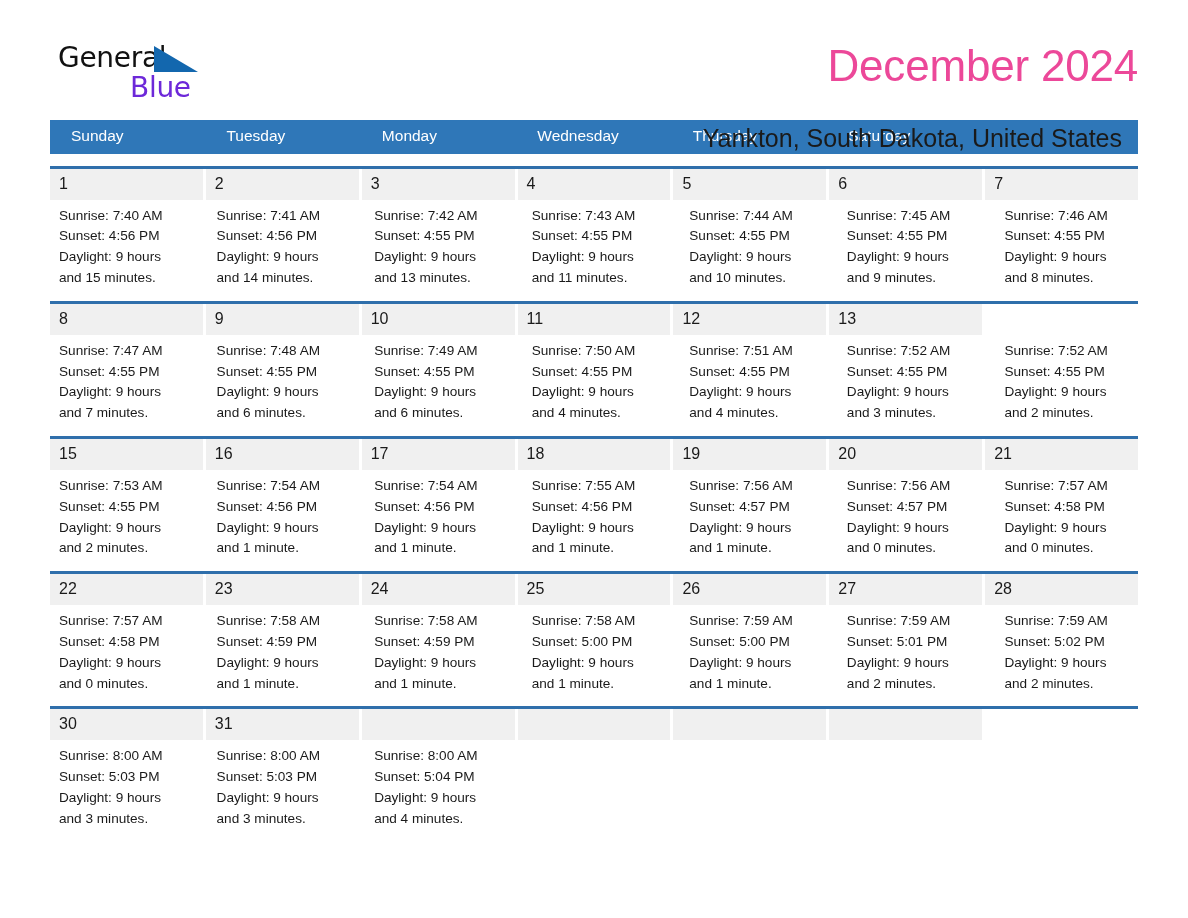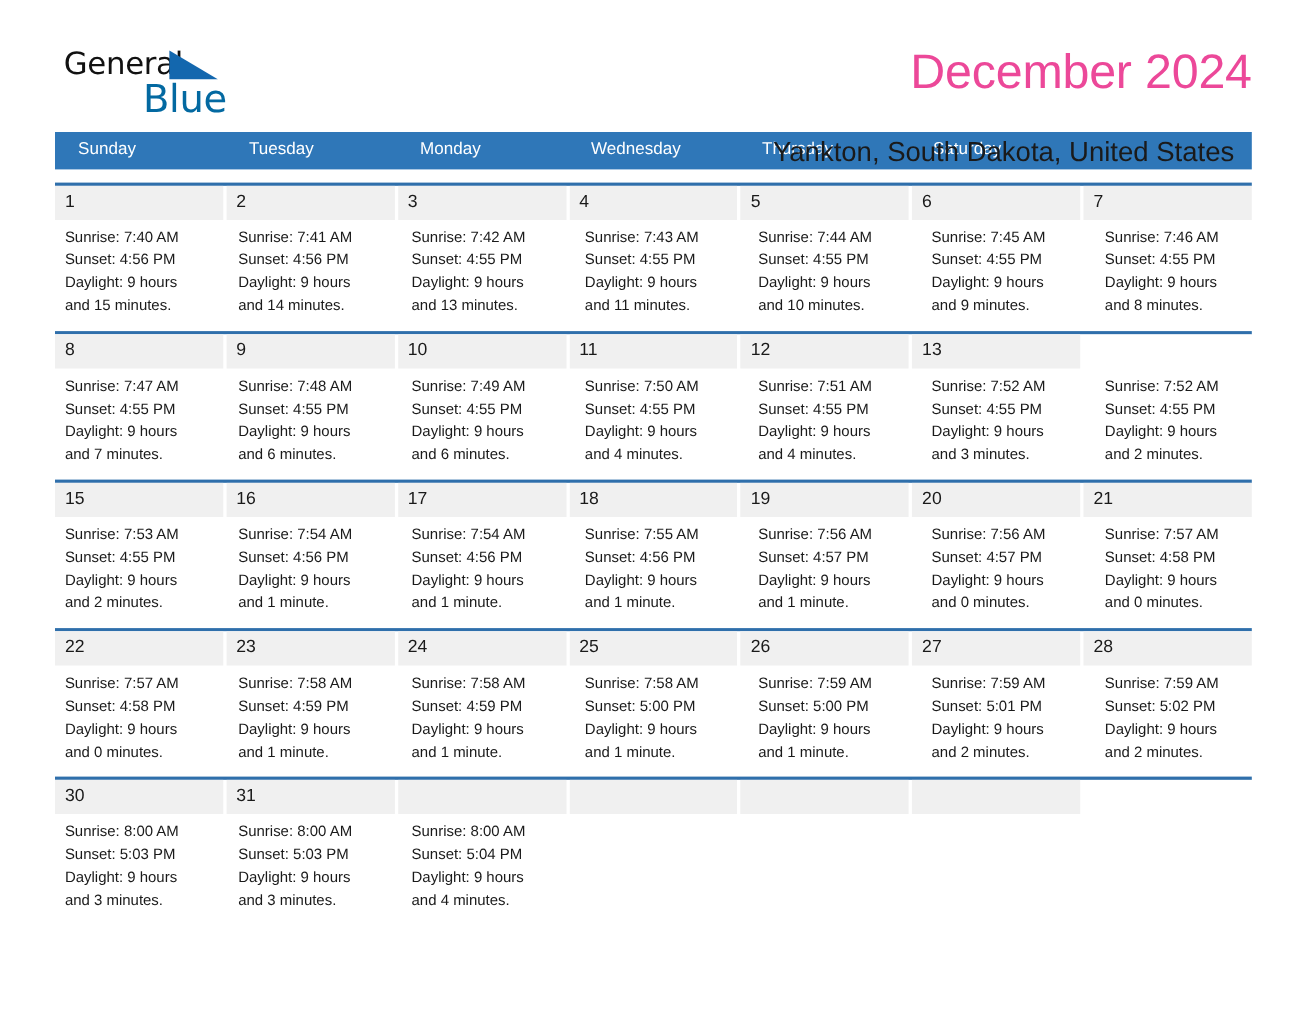--- a/index.html
+++ b/index.html
@@ -49,22 +49,22 @@
     top: 2px;
     width: 0;
     height: 0;
     border-left: 44px solid #1367ae;
     border-top: 26px solid transparent;
   }
   .logo-row2 {
     display: block;
     margin-top: 2px;
     margin-left: 72px;
-    font-size: 35px;
-    color: #0369a1;
+    font-size: 28px;
+    color: #6d28d9;
     font-family: "DejaVu Sans", sans-serif;
     font-weight: 400;
     letter-spacing: -0.3px;
   }
   .title-block {
     position: absolute;
     right: 0;
     top: 0;
     text-align: right;
   }

